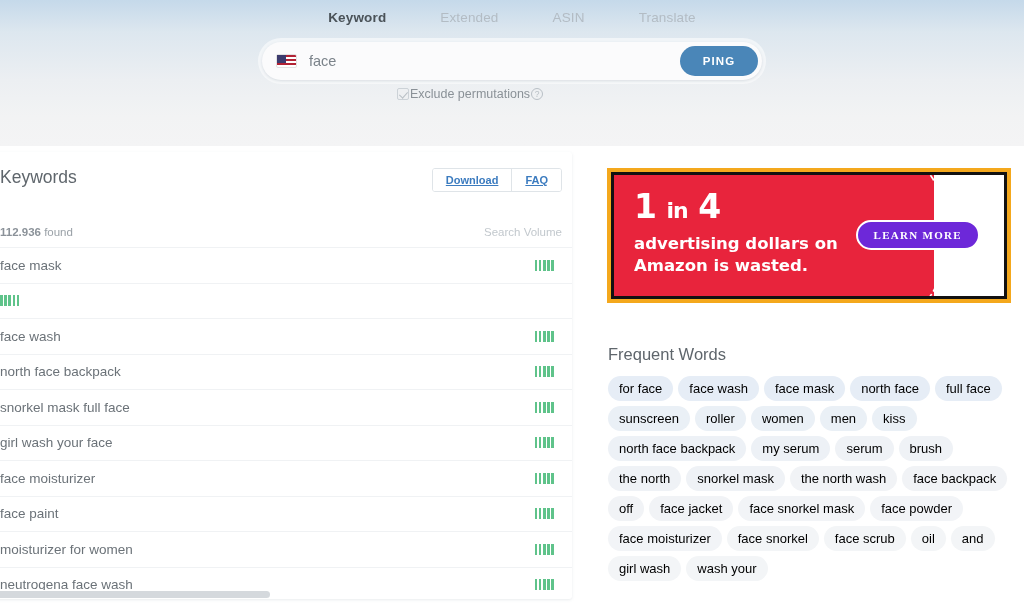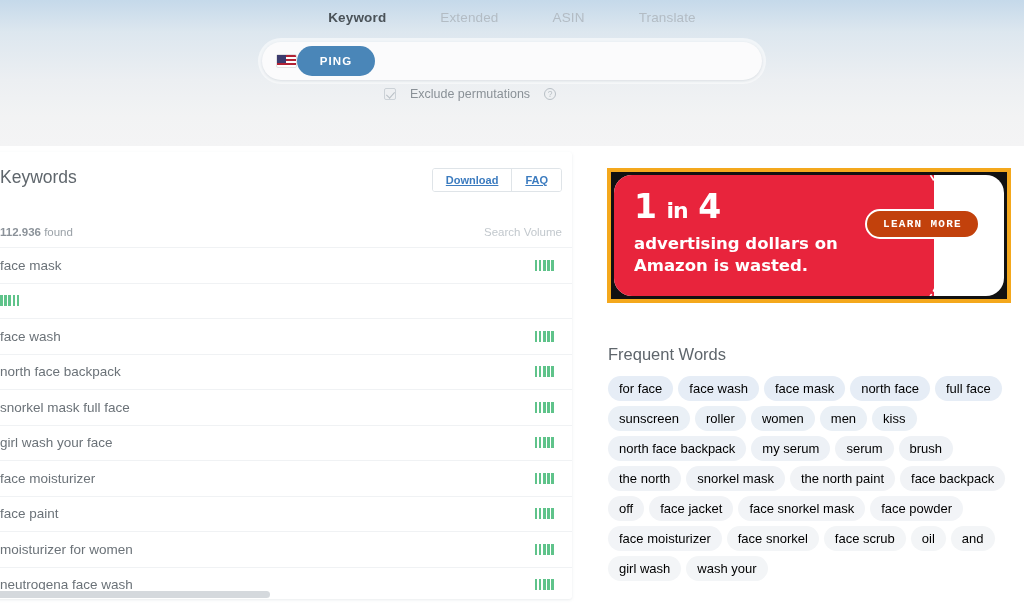--- a/index.html
+++ b/index.html
@@ -48,21 +48,21 @@
   }
   #search-input::placeholder { color:#b8bfc5; }
   #ping-button {
     flex:0 0 auto; width:78px; height:30px; border-radius:15px;
     background:#4a86b8; color:#ffffff; border:0; cursor:pointer;
     font-family:inherit; font-size:11.5px; font-weight:bold; letter-spacing:1.1px;
   }
 
   #exclude-row {
     position:absolute; left:0; top:87px; width:940px;
-    display:flex; justify-content:center; align-items:center; gap:14px;
+    display:flex; justify-content:center; align-items:center; gap:1px;
     font-size:12.5px; color:#8a9197;
   }
   #exclude-checkbox {
     width:12px; height:12px; border:1px solid #ccd2d7; border-radius:2px;
     background:#eef0f2; position:relative; cursor:pointer; flex:0 0 auto;
   }
   #exclude-checkbox::after {
     content:""; position:absolute; left:3px; top:1px; width:4px; height:7px;
     border:solid #b9c0c6; border-width:0 1.6px 1.6px 0; transform:rotate(42deg);
   }
@@ -123,21 +123,21 @@
 
   
   #ad-banner {
     position:absolute; left:607px; top:168px; width:404px; height:135px;
     background:#f4a81d; padding:4px; cursor:pointer;
   }
   #ad-inner {
     width:100%; height:100%; background:#111111; padding:3px;
   }
   #ad-canvas {
-    position:relative; width:100%; height:100%; background:#ffffff; overflow:hidden;border-radius:18px;
+    position:relative; width:100%; height:100%; background:#ffffff; overflow:hidden;
   }
   #ad-red {
     position:absolute; left:0; top:0; width:82%; height:100%; background:#e8243c;
     border-top-right-radius:0;
   }
   #ad-curve {
     position:absolute; right:14%; top:-16%; width:26%; height:132%;
     border-right:3px dashed #ffffff; border-radius:0 50% 50% 0 / 0 50% 50% 0;
   }
   #ad-line1 {
@@ -145,25 +145,25 @@
     color:#ffffff; font-size:33px; font-weight:bold; letter-spacing:-1px;
     font-family:"DejaVu Sans", sans-serif;
   }
   #ad-line1 .small { font-size:22px; }
   #ad-line2 {
     position:absolute; left:20px; top:58px; width:220px;
     color:#ffffff; font-size:16.5px; font-weight:bold; line-height:1.34;
     font-family:"DejaVu Sans", sans-serif;
   }
   #ad-cta {
-    position:absolute; right:24px; top:34px;
+    position:absolute; right:24px; top:45px;
     padding:7px 16px; border:2px solid #ffffff; border-radius:18px;
     color:#ffffff; font-size:11px; font-weight:bold; letter-spacing:1.3px;
-    background:#c2410c; white-space:nowrap;
-    font-family:Liberation Mono, monospace;
+    background:#6d28d9; white-space:nowrap;
+    font-family:Liberation Serif, serif;
   }
 
   
   #frequent-title {
     position:absolute; left:608px; top:345px; font-size:16.5px; color:#5f666c;
   }
   #chips {
     position:absolute; left:608px; top:376px; width:412px;
     display:flex; flex-wrap:wrap; gap:5px 5px;
   }
@@ -185,20 +185,21 @@
 
   <div id="tabs">
     <span class="tab active">Keyword</span>
     <span class="tab">Extended</span>
     <span class="tab">ASIN</span>
     <span class="tab">Translate</span>
   </div>
 
   <div id="searchwrap">
     <span id="flag-icon"></span>
+    <input id="search-input" type="text" value="face" style="">
     <button id="ping-button">PING</button>
   </div>
 
   <div id="exclude-row">
     <span id="exclude-checkbox"></span>
     <span>Exclude permutations</span>
     <span id="help-icon">?</span>
   </div>
 </div>
 
@@ -348,21 +349,21 @@
     <span class="chip t2">roller</span>
     <span class="chip t2">women</span>
     <span class="chip t2">men</span>
     <span class="chip t2">kiss</span>
     <span class="chip t3">north face backpack</span>
     <span class="chip t3">my serum</span>
     <span class="chip t4">serum</span>
     <span class="chip t4">brush</span>
     <span class="chip t4">the north</span>
     <span class="chip t4">snorkel mask</span>
-    <span class="chip t5">the north paint</span>
+    <span class="chip t5">the north wash</span>
     <span class="chip t5">face backpack</span>
     <span class="chip t5">off</span>
     <span class="chip t5">face jacket</span>
     <span class="chip t6">face snorkel mask</span>
     <span class="chip t6">face powder</span>
     <span class="chip t6">face moisturizer</span>
     <span class="chip t7">face snorkel</span>
     <span class="chip t7">face scrub</span>
     <span class="chip t7">oil</span>
     <span class="chip t7">and</span>

